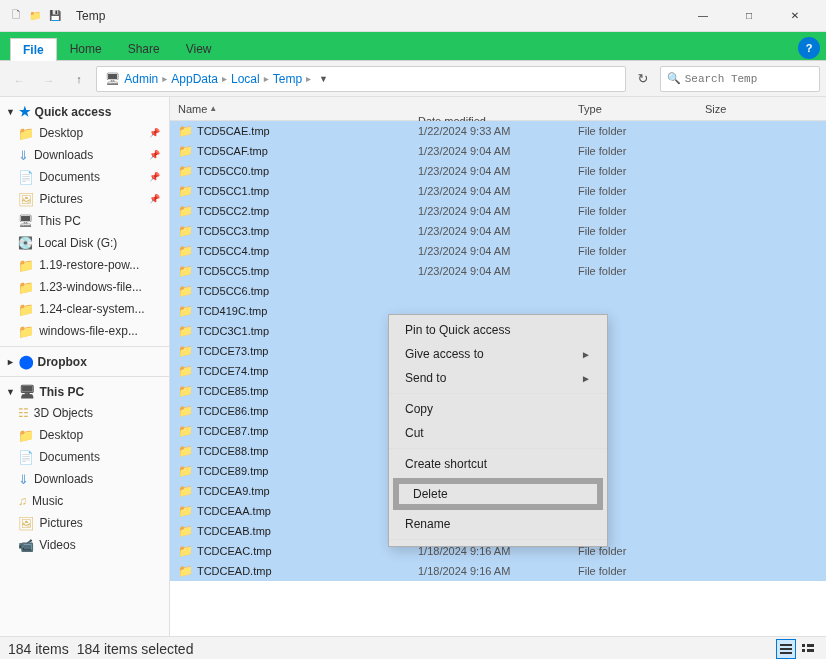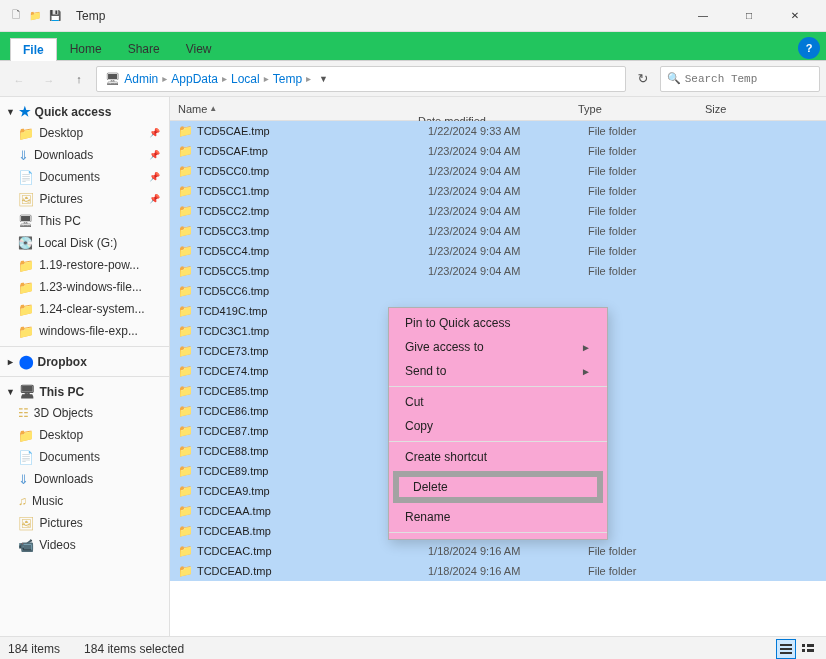--- a/index.html
+++ b/index.html
@@ -56,33 +56,33 @@
     .col-type { width: 120px; }
     .col-size { width: 80px; margin-left: 7px; }
     .sort-arrow { font-size: 8px; color: #666; }
     .file-list { flex: 1; overflow-y: auto; overflow-x: hidden; position: relative; }
     .file-list::-webkit-scrollbar { width: 8px; }
     .file-list::-webkit-scrollbar-thumb { background: #c0c0c0; }
     .file-row { display: flex; align-items: center; height: 20px; padding: 0 4px; cursor: pointer; }
     .file-row.selected { background: #b8d8f8; }
     .file-cell { font-size: 11px; color: #222; padding: 0 4px; overflow: hidden; text-overflow: ellipsis; white-space: nowrap; display: flex; align-items: center; gap: 4px; }
     .file-cell.name { width: 240px; }
-    .file-cell.date { width: 160px; color: #555; margin-left: 10px; }
+    .file-cell.date { width: 160px; color: #555; }
     .file-cell.type { width: 120px; color: #555; }
     .file-cell.size { width: 80px; color: #555; }
     .file-folder-icon { color: #dcb85e; font-size: 12px; flex-shrink: 0; }
 
     
-    .status-bar { height: 24px; background: #f3f3f3; border-top: 1px solid #e0e0e0; display: flex; align-items: center; padding: 0 8px; font-size: 12px; color: #333; gap: 24px; }
+    .status-bar { height: 24px; background: #f3f3f3; border-top: 1px solid #e0e0e0; display: flex; align-items: center; padding: 0 8px; font-size: 14px; color: #333; gap: 8px; }
     .status-right { margin-left: auto; display: flex; gap: 2px; }
     .view-btn { width: 20px; height: 20px; display: flex; align-items: center; justify-content: center; color: #555; cursor: pointer; border: 1px solid transparent; }
     .view-btn.active { background: #cde8ff; border-color: #0078d7; }
 
     
-    .context-menu { position: absolute; background: #f9a8d4; border: 1px solid #b0b0b0; box-shadow: 2px 4px 12px rgba(0,0,0,0.18); z-index: 100; width: 220px; left: 388px; top: 307px; padding: 3px 0; }
+    .context-menu { position: absolute; background: #e5e5e5; border: 1px solid #b0b0b0; box-shadow: 2px 4px 12px rgba(0,0,0,0.18); z-index: 100; width: 220px; left: 388px; top: 314px; padding: 3px 0; }
     .ctx-item { padding: 5px 16px; font-size: 12px; color: #222; cursor: pointer; display: flex; align-items: center; justify-content: space-between; }
     .ctx-item.delete-item { border: 6px solid #a3a3a3; padding: 3px 14px; margin: 2px 4px; }
     .ctx-separator { height: 1px; background: #e0e0e0; margin: 3px 0; }
     .ctx-arrow { color: #555; font-size: 10px; }
   </style>
 </head>
 <body>
 
 <div class="title-bar">
   <div class="title-bar-icons">
@@ -496,24 +496,24 @@
     <div class="ctx-item">
       <span>Give access to</span>
       <span class="ctx-arrow">►</span>
     </div>
     <div class="ctx-item">
       <span>Send to</span>
       <span class="ctx-arrow">►</span>
     </div>
     <div class="ctx-separator"></div>
     <div class="ctx-item">
+      <span>Copy</span>
+    </div>
+    <div class="ctx-item">
       <span>Cut</span>
-    </div>
-    <div class="ctx-item">
-      <span>Copy</span>
     </div>
     <div class="ctx-separator"></div>
     <div class="ctx-item">
       <span>Create shortcut</span>
     </div>
     <div class="ctx-item delete-item">Delete</div>
     <div class="ctx-item">
       <span>Rename</span>
     </div>
     <div class="ctx-separator"></div>

